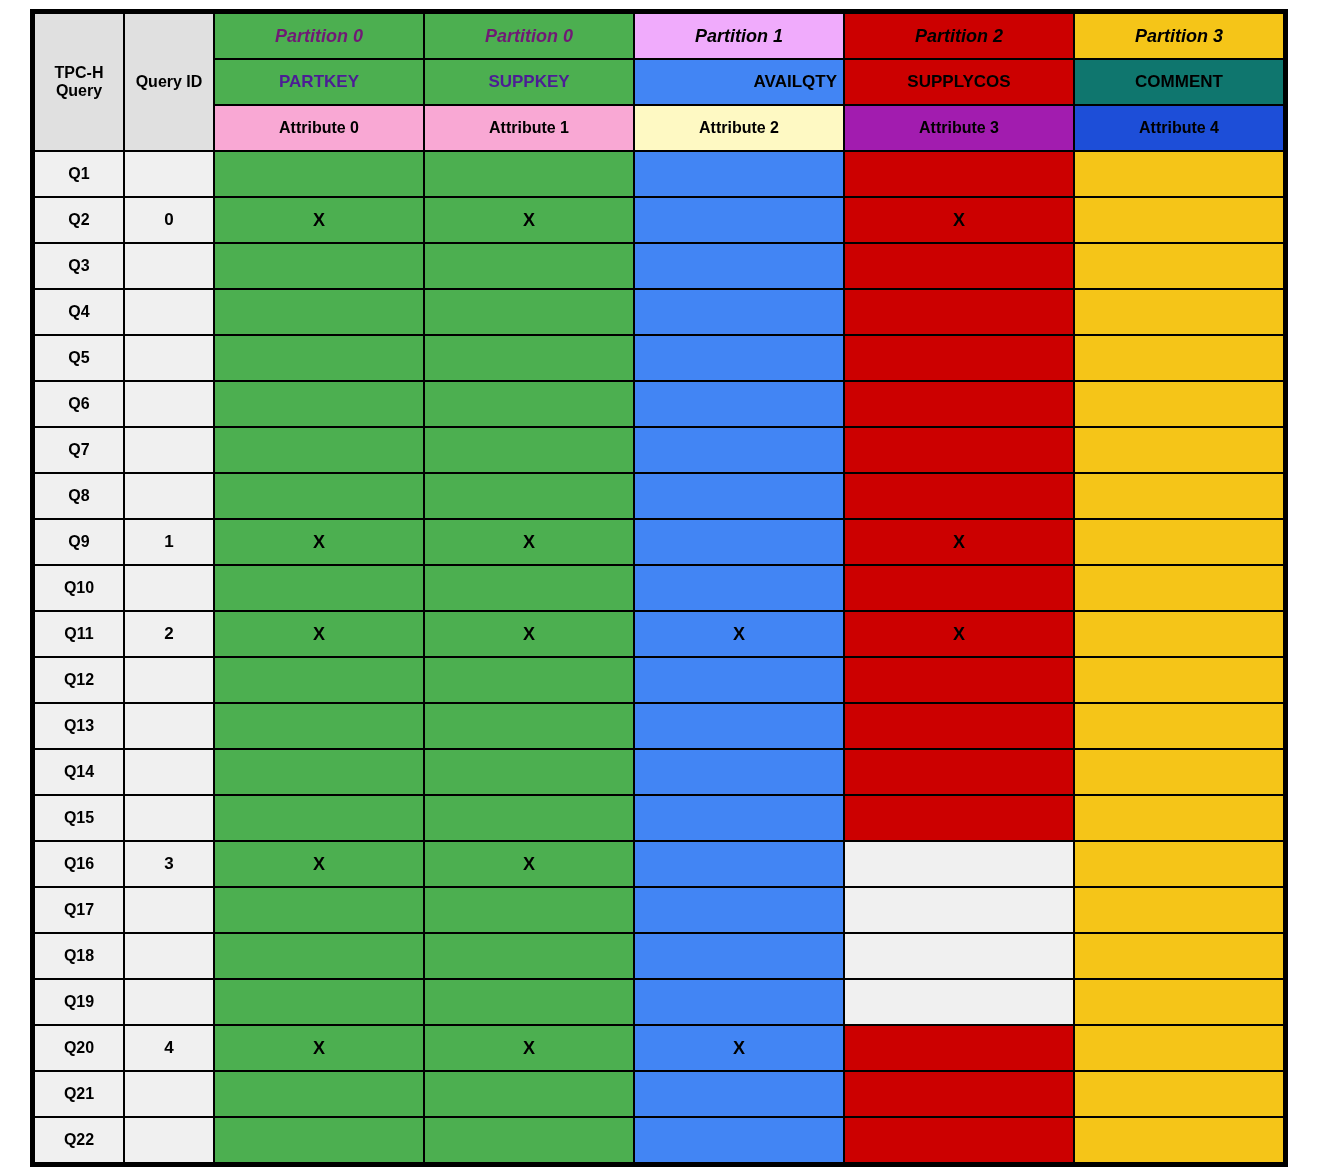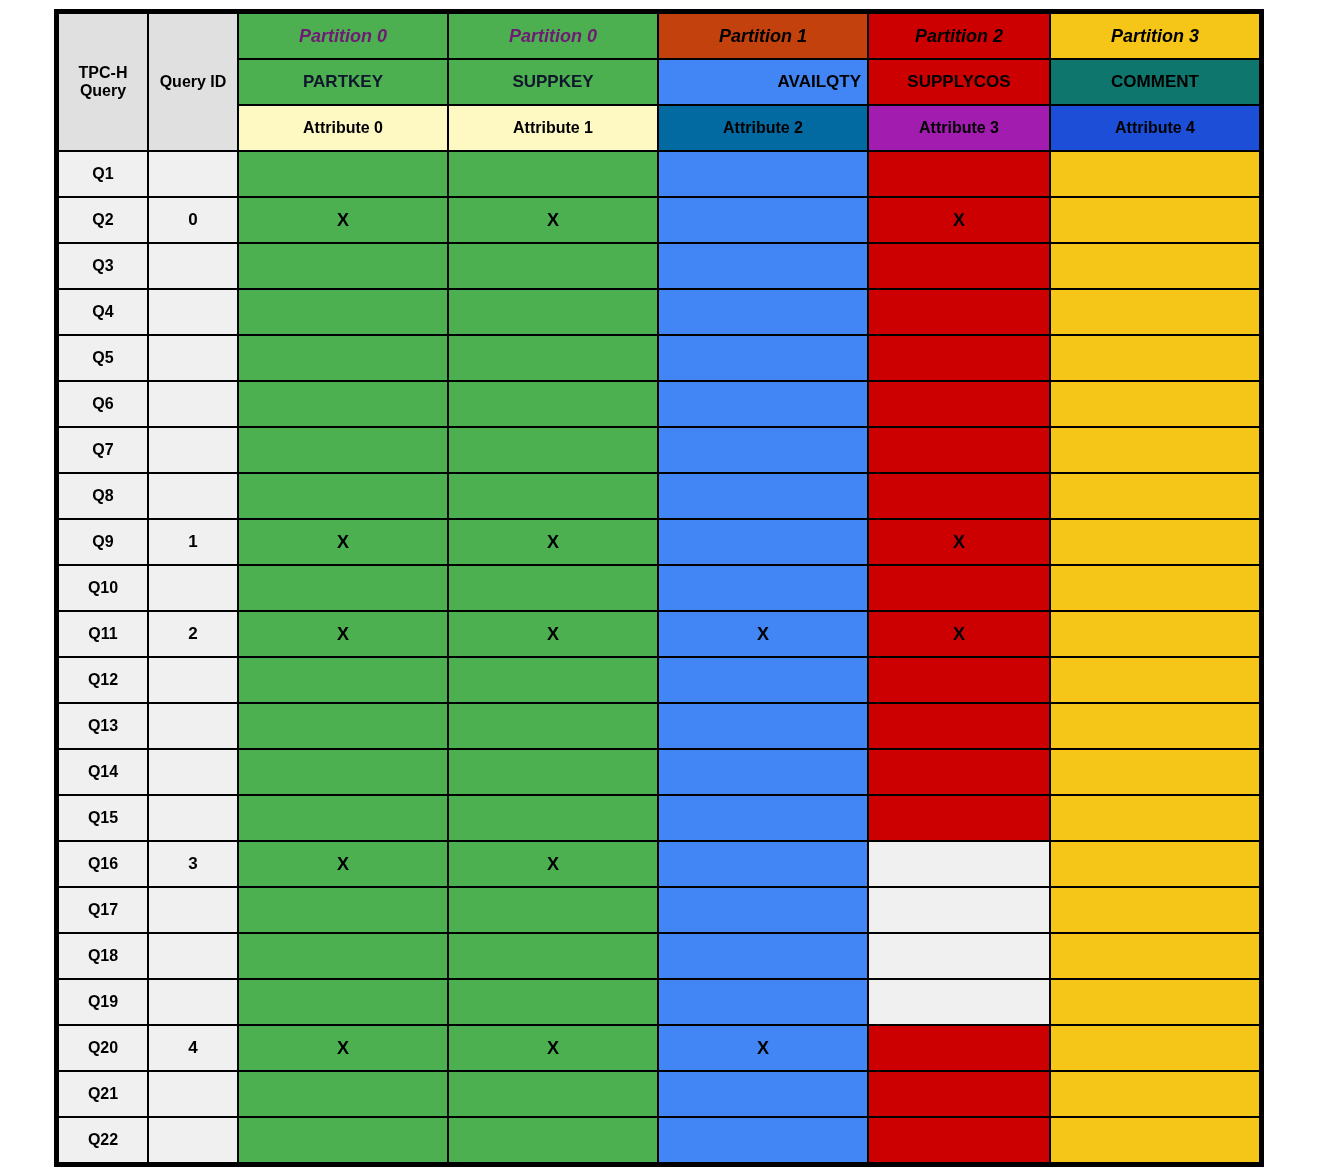--- a/index.html
+++ b/index.html
@@ -26,64 +26,64 @@
       font-weight: bold;
       font-size: 16px;
       padding: 4px 6px;
     }
     
     .col-tpch   { width: 90px; }
     .col-qid    { width: 90px; }
     .col-p0a    { width: 210px; }
     .col-p0b    { width: 210px; }
     .col-p1     { width: 210px; }
-    .col-p2     { width: 182px; }
+    .col-p2     { width: 230px; }
     .col-p3     { width: 210px; }
 
     
     tr { height: 46px; }
     .header-row-1 { height: 46px; }
     .header-row-2 { height: 46px; }
     .header-row-3 { height: 46px; }
 
     
     .part-green {
       background-color: #4caf50;
       color: #701a75;
       font-style: italic;
       font-size: 18px;
     }
     .part-blue {
-      background-color: #c2410c;
+      background-color: #f0abfc;
       color: #000;
       font-style: italic;
       font-size: 18px;
     }
     .part-red {
       background-color: #cc0000;
       color: #000;
       font-style: italic;
       font-size: 18px;
     }
     .part-yellow {
       background-color: #f5c518;
       color: #000;
       font-style: italic;
       font-size: 18px;
     }
 
     
-    .hdr-green  { background-color: #4caf50; color: #0f172a; font-size: 17px; }
+    .hdr-green  { background-color: #4caf50; color: #4c1d95; font-size: 17px; }
     .hdr-blue   { background-color: #4285f4; color: #000; font-size: 17px; text-align: right; }
     .hdr-red    { background-color: #cc0000; color: #000; font-size: 17px; }
     .hdr-yellow { background-color: #0f766e; color: #000; font-size: 17px; margin-left: 28px; }
 
     
-    .attr-green  { background-color: #fef9c3; color: #000; font-size: 16px; }
-    .attr-blue   { background-color: #0369a1; color: #000; font-size: 16px; }
+    .attr-green  { background-color: #f9a8d4; color: #000; font-size: 16px; }
+    .attr-blue   { background-color: #fef9c3; color: #000; font-size: 16px; }
     .attr-red    { background-color: #a21caf; color: #000; font-size: 16px; }
     .attr-yellow { background-color: #1d4ed8; color: #000; font-size: 16px; }
 
     
     .tpch-header {
       background-color: #e0e0e0;
       font-size: 16px;
       font-weight: bold;
     }
 

